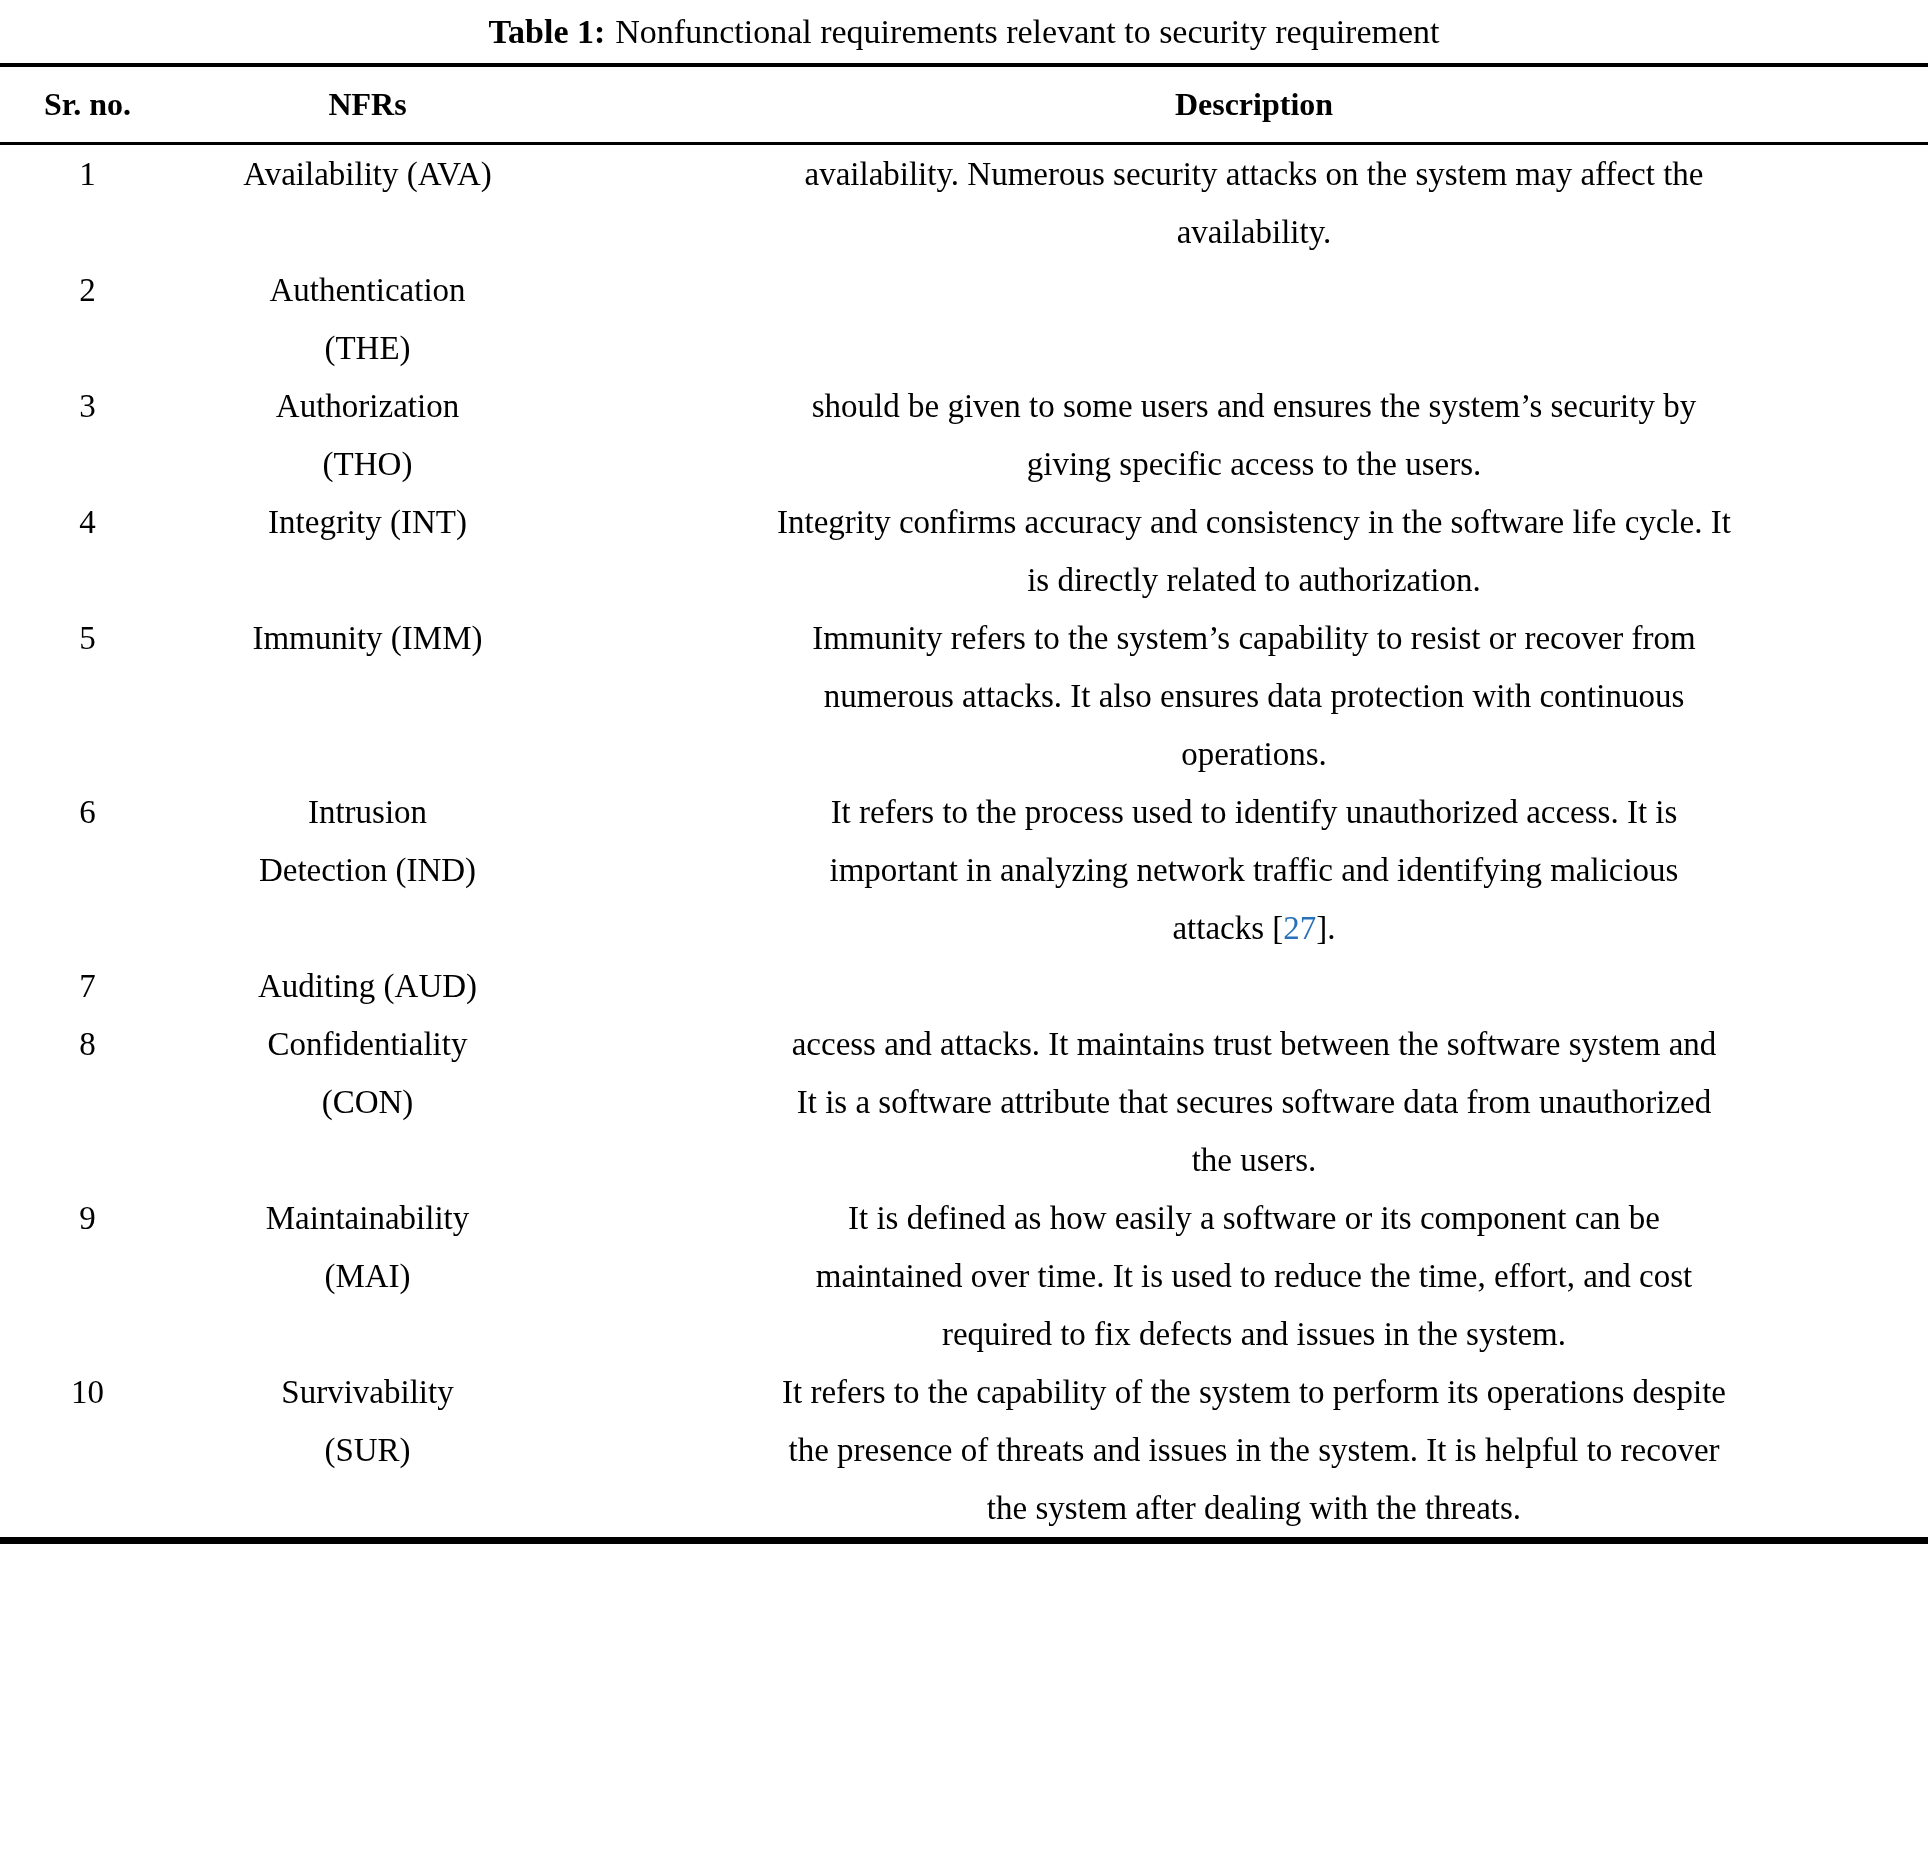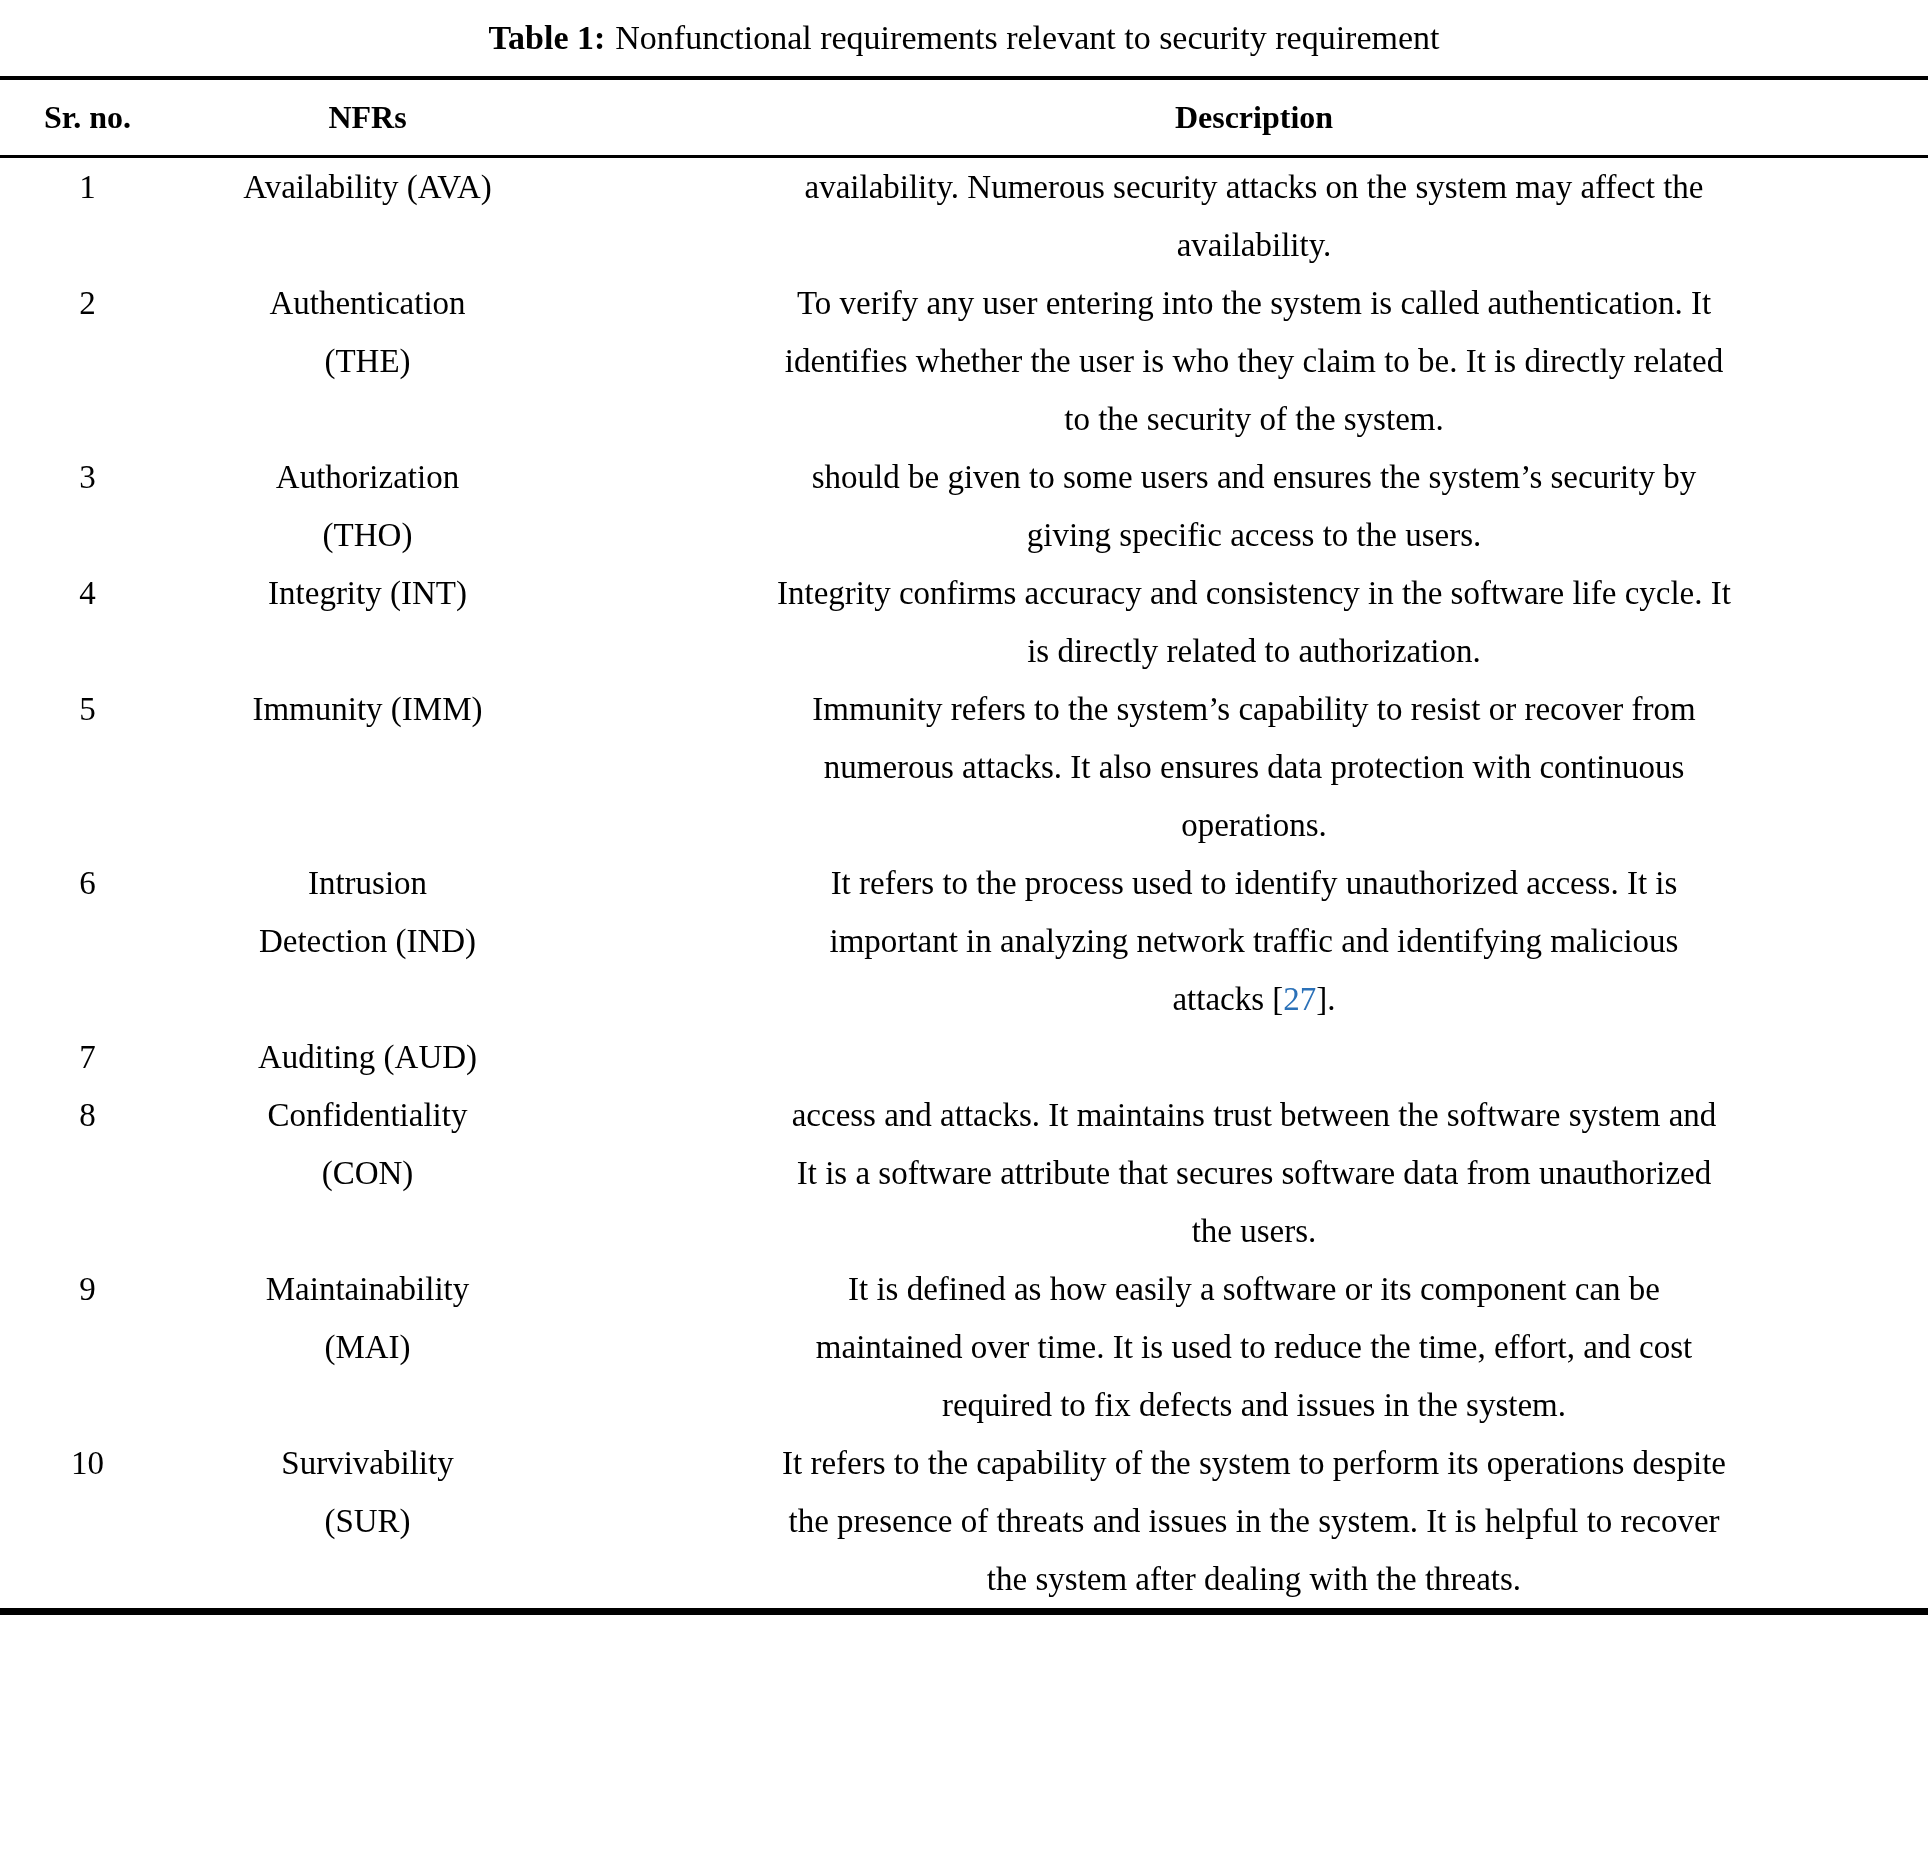--- a/index.html
+++ b/index.html
@@ -3,21 +3,21 @@
 <meta charset="utf-8">
 <style>
   html,body{margin:0;padding:0;}
   .page{
     width:1928px;height:1850px;
     background:#ffffff;color:#000000;
     font-family:"Liberation Serif", serif;
     overflow:hidden;position:relative;
   }
   .caption{
-    height:76px;
+    height:63px;
     display:flex;align-items:center;justify-content:center;
     font-size:34px;gap:10px;
   }
   .caption .cap-label{font-weight:bold;}
   .table{
     border-top:4px solid #000;
     border-bottom:7px solid #000;
   }
   .header-row{
     display:grid;grid-template-columns:175px 385px 1fr;
@@ -61,25 +61,20 @@
             <div class="line">availability. Numerous security attacks on the system may affect the</div>
             <div class="line">availability.</div>
           </div>
   </div>
 
   <div class="body-row">
     <div class="cell col-sr">2</div>
     <div class="cell col-nfr">
             <div class="line">Authentication</div>
             <div class="line">(THE)</div>
-          </div>
-    <div class="cell col-desc">
-            <div class="line">To verify any user entering into the system is called authentication. It</div>
-            <div class="line">identifies whether the user is who they claim to be. It is directly related</div>
-            <div class="line">to the security of the system.</div>
           </div>
   </div>
 
   <div class="body-row">
     <div class="cell col-sr">3</div>
     <div class="cell col-nfr">
             <div class="line">Authorization</div>
             <div class="line">(THO)</div>
           </div>
     <div class="cell col-desc">

